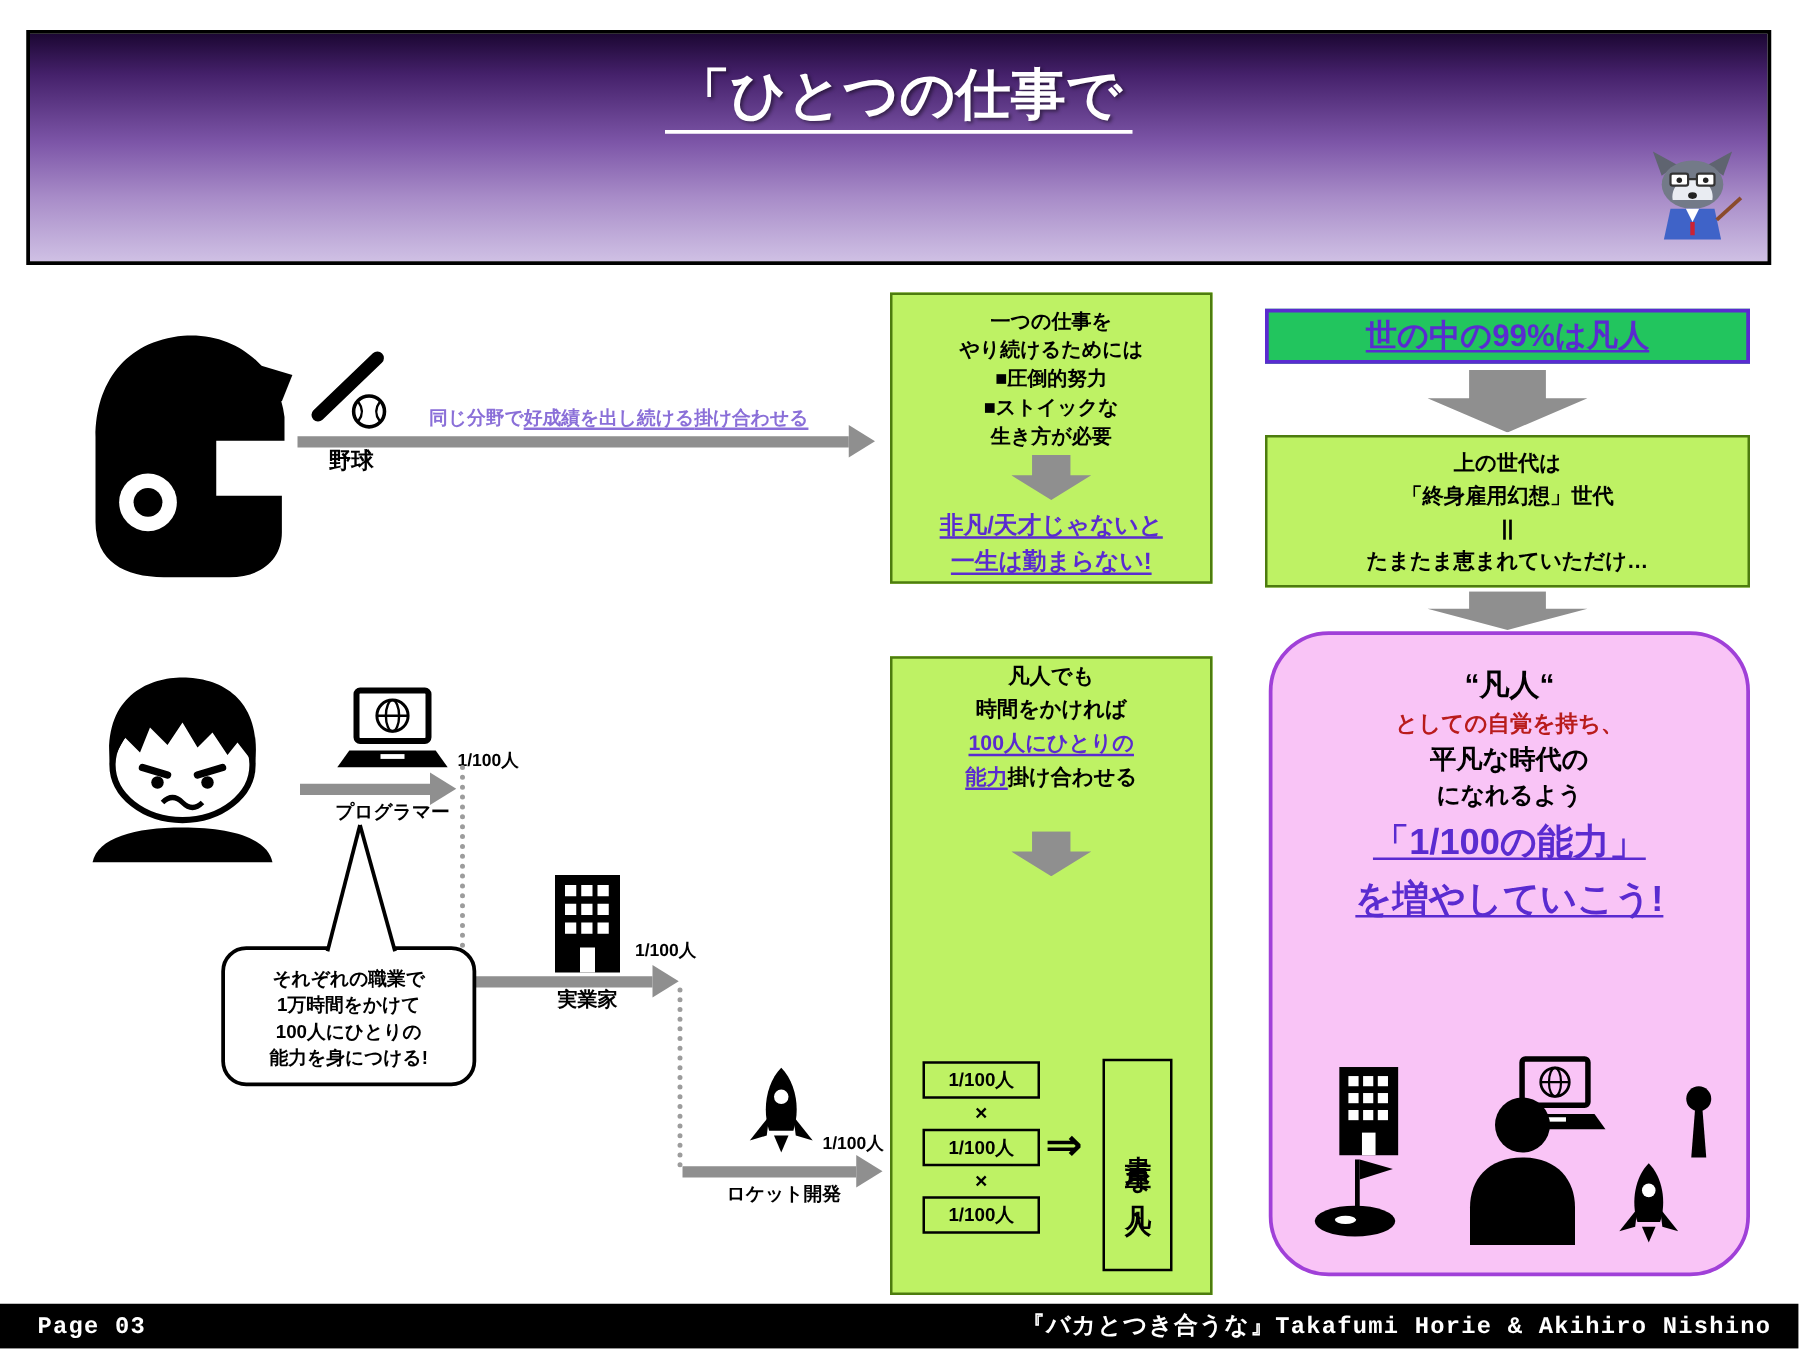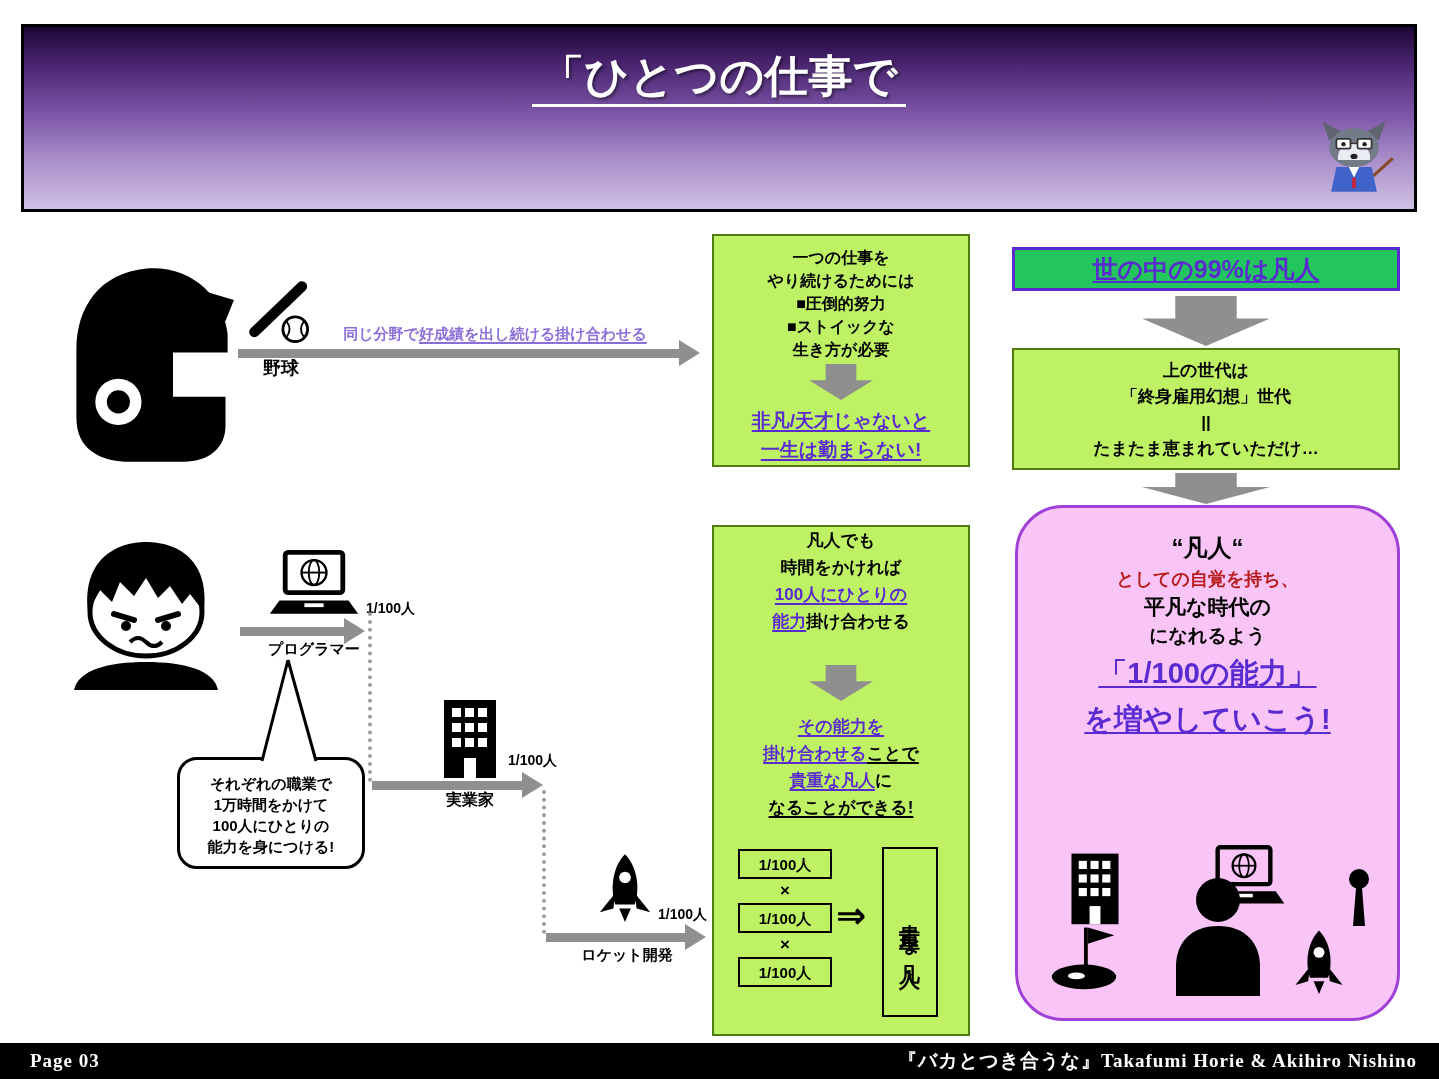--- a/index.html
+++ b/index.html
@@ -37,21 +37,21 @@
   .bdown { position:absolute; background:var(--arrow-gray,#8f8f8f);
     clip-path:polygon(26% 0,74% 0,74% 45%,100% 45%,50% 100%,0 45%,26% 45%); }
   .vdot { position:absolute; border-left:4px dotted #9c9c9c; }
 
   .lbl { position:absolute; font-weight:bold; text-align:center; }
   .line { font-weight:bold; }
 
   .vtext { writing-mode:vertical-rl; text-orientation:upright; }
 
   .footer { position:absolute; left:0; top:1043px; width:1439px; height:36px; background:#000; color:#fff; }
-  .footer div { position:absolute; font-family:Liberation Serif, serif; font-weight:bold;
+  .footer div { position:absolute; font-family:Liberation Mono, monospace; font-weight:bold;
     font-size:19px; line-height:36px; letter-spacing:1px; }
 </style>
 </head>
 <body>
 
 <div class="page">
 
   <div class="header">
     <div class="t-line t1">
       <span>「ひとつの仕事で</span>
@@ -201,21 +201,21 @@
     <circle cx="50" cy="27" r="13" fill="none" stroke="#000" stroke-width="2.5"></circle>
     <ellipse cx="50" cy="27" rx="5.5" ry="13" fill="none" stroke="#000" stroke-width="2"></ellipse>
     <line x1="37" y1="27" x2="63" y2="27" stroke="#000" stroke-width="2"></line>
     <path d="M14 56 L86 56 L96 70 L4 70 Z" fill="#000"></path>
     <rect x="40" y="59" width="20" height="4" fill="#fff"></rect>
   </svg>
 
   <div class="lbl" style="left:366px; top:600px; width:70px; font-size:14px; text-align:left;">1/100人</div>
   <div class="lbl" style="left:256px; top:640px; width:116px; font-size:15px;text-align:center;">プログラマー</div>
 
-  <div class="abs" style="left:177px; top:757px; width:188px; height:112px; border:3px solid #000; border-radius:20px; background:#fff; padding-top:13px; z-index:1;">
+  <div class="abs" style="left:177px; top:757px; width:204px; height:112px; border:3px solid #000; border-radius:20px; background:#fff; padding-top:13px; z-index:1;">
     <div class="center bold" style="font-size:15px; line-height:21px;">
       <div>それぞれの職業で</div>
       <div>1万時間をかけて</div>
       <div>100人にひとりの</div>
       <div>能力を身につける!</div>
     </div>
   </div>
   <svg class="abs" style="left:252px; top:658px; width:72px; height:104px; z-index:2;" viewBox="0 0 72 104">
     <polygon points="10,103 36,2 64,103" fill="#fff"></polygon>
     <line x1="10" y1="103" x2="36" y2="2" stroke="#000" stroke-width="3"></line>
@@ -257,26 +257,20 @@
   <div class="lbl" style="left:572px; top:946px; width:110px; font-size:15px;">ロケット開発</div>
 
   <div class="box" style="left:712px; top:525px; width:258px; height:511px; padding-top:0; font-size:17px; line-height:27px;">
     <div class="line">凡人でも</div>
     <div class="line">時間をかければ</div>
     <div class="line purple u">100人にひとりの</div>
     <div class="line"><span class="purple u">能力</span><span>掛け合わせる</span></div>
 
     <div class="bdown" style="left:95px; top:138px; width:64px; height:36px;"></div>
 
-    <div class="abs center" style="left:0; top:186px; width:100%; font-size:17px; line-height:27px;">
-      <div class="line purple u">その能力を</div>
-      <div class="line"><span class="purple u">掛け合わせる</span><span class="u">ことで</span></div>
-      <div class="line"><span class="purple u">貴重な凡人</span><span>に</span></div>
-      <div class="line u">なることができる!</div>
-    </div>
 
     <div class="abs" style="left:24px; top:322px; width:94px; display:flex; flex-direction:column; align-items:center;">
       <div class="center bold" style="width:94px; height:30px; border:2px solid #000; font-size:15px; line-height:27px;">1/100人</div>
       <div class="bold" style="font-size:17px; line-height:24px;">×</div>
       <div class="center bold" style="width:94px; height:30px; border:2px solid #000; font-size:15px; line-height:27px;">1/100人</div>
       <div class="bold" style="font-size:17px; line-height:24px;">×</div>
       <div class="center bold" style="width:94px; height:30px; border:2px solid #000; font-size:15px; line-height:27px;">1/100人</div>
     </div>
 
     <div class="abs bold" style="left:122px; top:375px; font-size:36px;">⇒</div>

